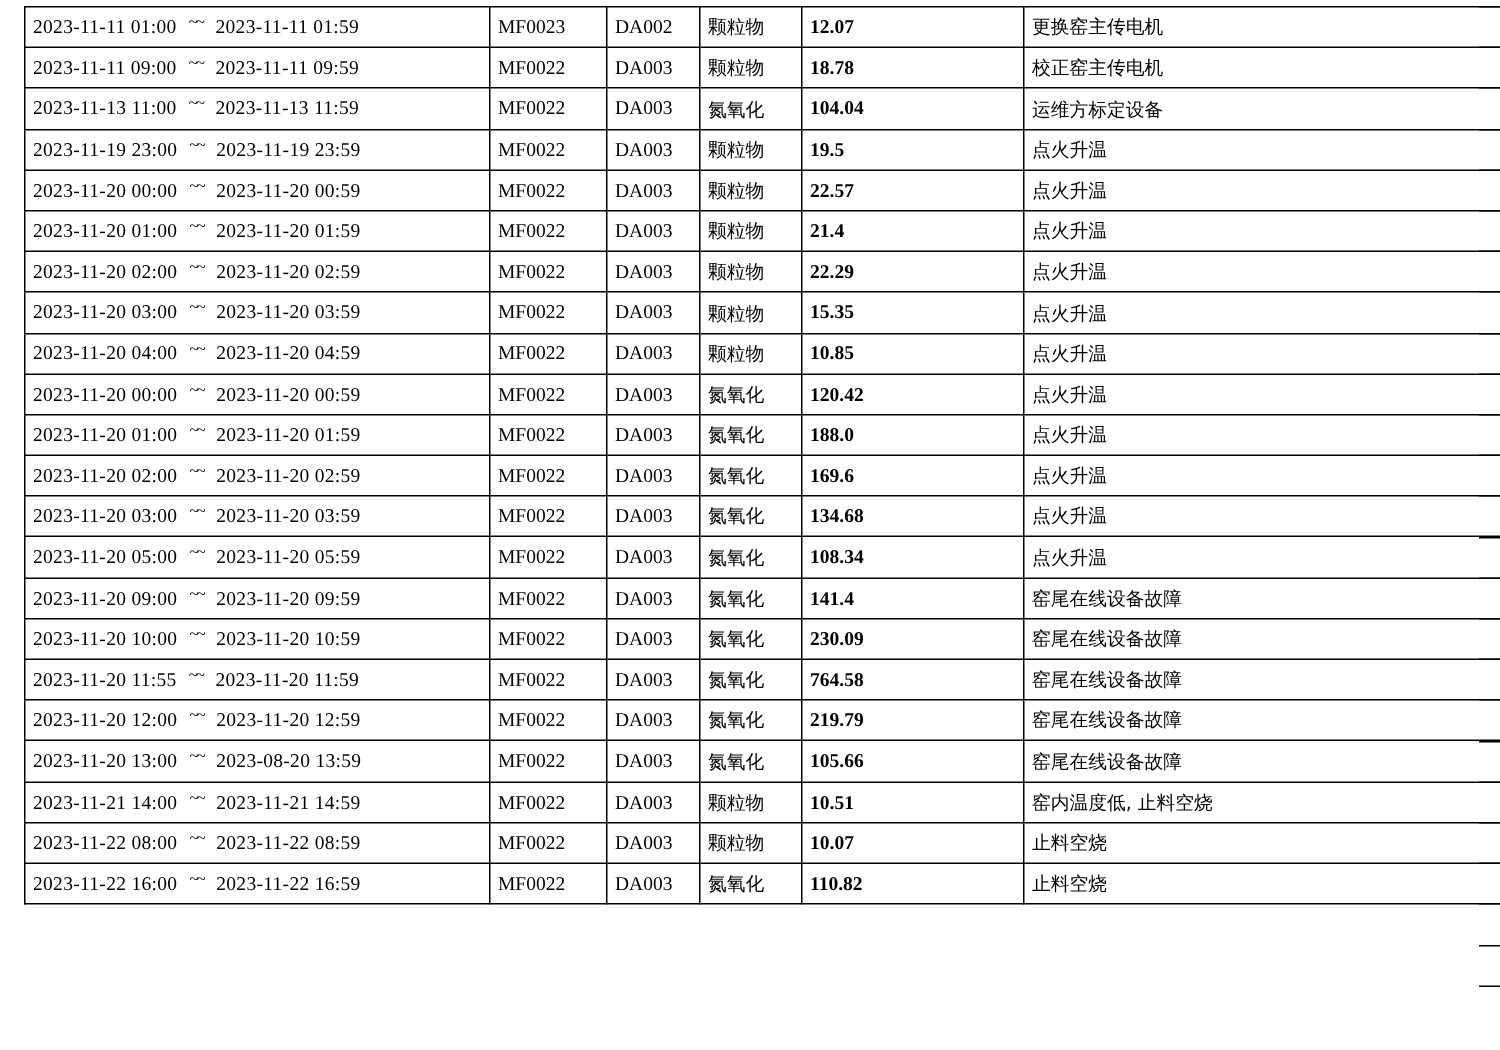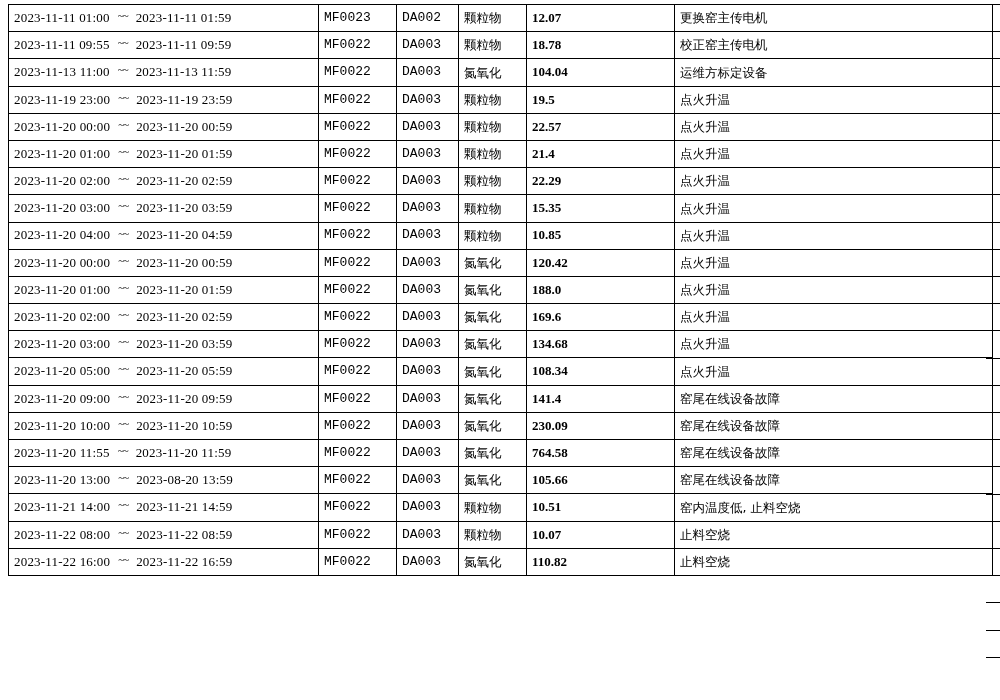--- a/index.html
+++ b/index.html
@@ -12,21 +12,21 @@
     height: 700px;
     font-family: "Liberation Serif", "DejaVu Serif", serif;
     color: #000000;
     overflow: hidden;
   }
   .sheet {
     position: relative;
     width: 1000px;
     height: 588px;
     box-sizing: border-box;
-    padding: 4px 0 0 8px;
+    padding: 4px 0 0 16px;
   }
   table.data-table {
     border-collapse: collapse;
     table-layout: fixed;
     width: 984px;
     font-size: 13px;
   }
   table.data-table td {
     border: 1px solid #000000;
     height: 26.2px;
@@ -63,21 +63,21 @@
   .cell-cn {
     font-family: "DejaVu Sans", "Liberation Sans", sans-serif;
     font-size: 12.5px;
     margin-top: 16px;
   }
   .cell-num {
     font-family: "Liberation Serif", "DejaVu Serif", serif;
     font-weight: bold;
   }
   .cell-code {
-    font-family: Liberation Mono, monospace;
+    font-family: Liberation Serif, serif;
   }
   
   .edge-marks {
     position: absolute;
     top: 4px;
     right: 0px;
     width: 14px;
     height: 692px;
     pointer-events: none;
   }
@@ -113,21 +113,21 @@
           </td>
           <td class="cell-code">MF0023</td>
           <td class="cell-code">DA002</td>
           <td class="cell-cn">颗粒物</td>
           <td class="cell-num">12.07</td>
           <td class="cell-cn">更换窑主传电机</td>
         </tr>
         <tr>
           <td class="cell-period">
             <div class="period-inner">
-              <span>2023-11-11 09:55</span>
+              <span>2023-11-11 09:00</span>
               <span class="period-sep">~~</span>
               <span>2023-11-11 09:59</span>
             </div>
           </td>
           <td class="cell-code">MF0022</td>
           <td class="cell-code">DA003</td>
           <td class="cell-cn">颗粒物</td>
           <td class="cell-num">18.78</td>
           <td class="cell-cn">校正窑主传电机</td>
         </tr>
@@ -332,20 +332,34 @@
             <div class="period-inner">
               <span>2023-11-20 11:55</span>
               <span class="period-sep">~~</span>
               <span>2023-11-20 11:59</span>
             </div>
           </td>
           <td class="cell-code">MF0022</td>
           <td class="cell-code">DA003</td>
           <td class="cell-cn">氮氧化</td>
           <td class="cell-num">764.58</td>
+          <td class="cell-cn">窑尾在线设备故障</td>
+        </tr>
+        <tr>
+          <td class="cell-period">
+            <div class="period-inner">
+              <span>2023-11-20 12:00</span>
+              <span class="period-sep">~~</span>
+              <span>2023-11-20 12:59</span>
+            </div>
+          </td>
+          <td class="cell-code">MF0022</td>
+          <td class="cell-code">DA003</td>
+          <td class="cell-cn">氮氧化</td>
+          <td class="cell-num">219.79</td>
           <td class="cell-cn">窑尾在线设备故障</td>
         </tr>
         <tr>
           <td class="cell-period">
             <div class="period-inner">
               <span>2023-11-20 13:00</span>
               <span class="period-sep">~~</span>
               <span>2023-08-20 13:59</span>
             </div>
           </td>

